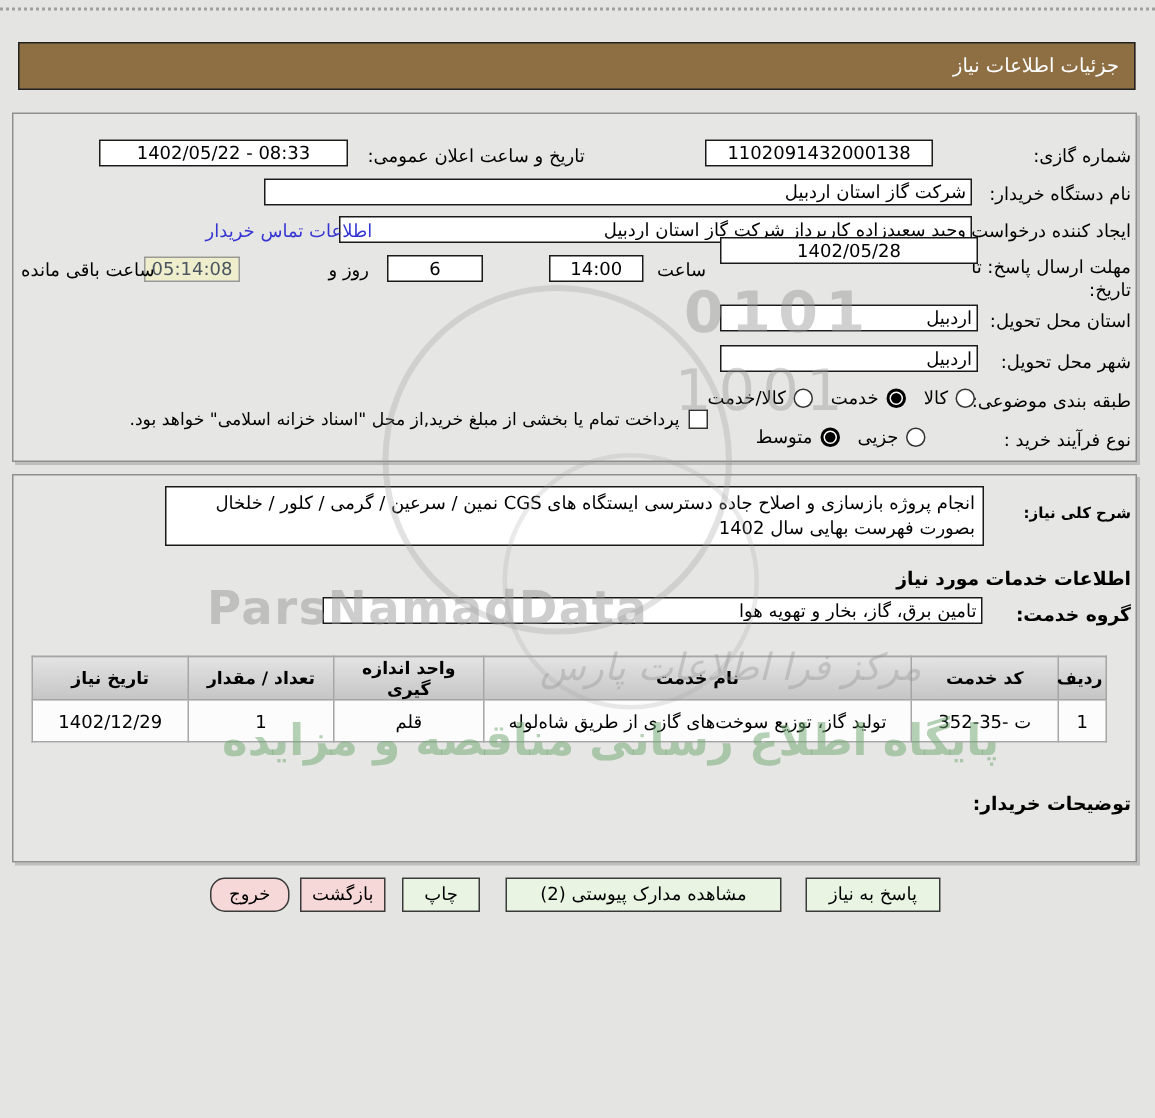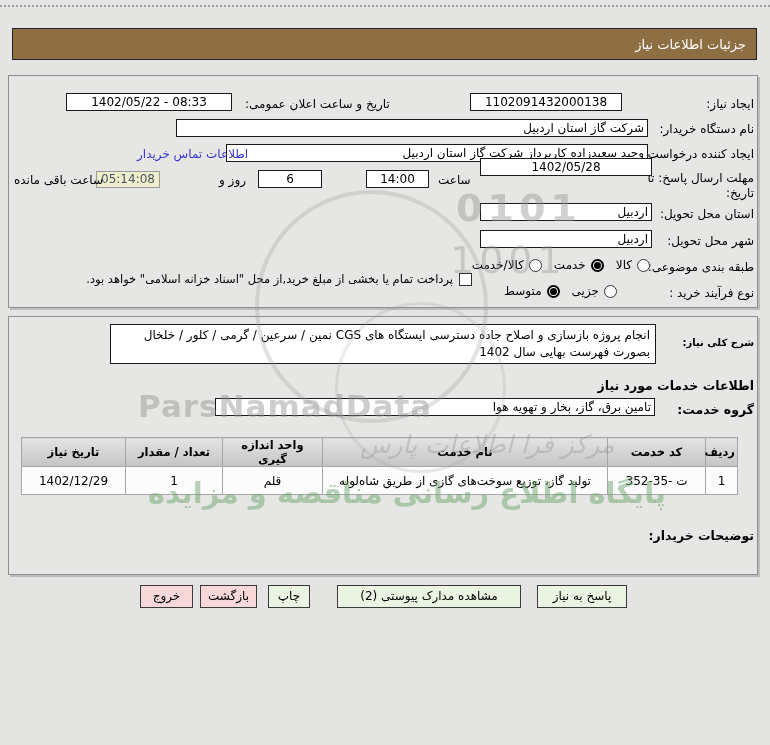--- a/index.html
+++ b/index.html
@@ -48,21 +48,21 @@
 <body>
 
 <div id="page">
 
   <div class="abs dotline"></div>
 
   <div class="abs titlebar">جزئیات اطلاعات نیاز</div>
 
   <div class="abs groupbox sec1"></div>
 
-  <div class="abs content lbl" style="right:16px;top:97px;">ایجاد نیاز:</div>
+  <div class="abs content lbl" style="right:16px;top:97px;">شماره گازی:</div>
   <input class="fld ctr ltr content" style="left: 470px; top: 93px; width: 152px;" readonly="" value="1102091432000138">
 
   <div class="abs content lbl" style="left:245px;top:97px;">تاریخ و ساعت اعلان عمومی:</div>
   <input class="fld ctr ltr content" style="left: 66px; top: 93px; width: 166px;" readonly="" value="1402/05/22 - 08:33">
 
   <div class="abs content lbl" style="right:16px;top:122px;">نام دستگاه خریدار:</div>
   <input class="fld content" style="left: 176px; top: 119px; width: 472px; text-align: right;" readonly="" value="شرکت گاز استان اردبیل">
 
   <div class="abs content lbl" style="right:16px;top:147px;">ایجاد کننده درخواست:</div>
   <input class="fld content" style="left: 226px; top: 144px; width: 422px; text-align: right;" readonly="" value="وحید سعیدزاده کارپرداز شرکت گاز استان اردبیل">
@@ -153,23 +153,23 @@
         <td>1</td>
         <td class="ltr">1402/12/29</td>
       </tr>
     </tbody>
   </table>
 
   <div class="abs content blbl" style="right:16px;top:528px;font-size:12.5px;">توضیحات خریدار:</div>
 
   <div class="btn green content" style="left:537px;width:90px;">پاسخ به نیاز</div>
   <div class="btn green content" style="left:337px;width:184px;">مشاهده مدارک پیوستی (2)</div>
-  <div class="btn green content" style="left:268px;width:42px;">چاپ</div>
+  <div class="btn green content" style="left:268px;width:52px;">چاپ</div>
   <div class="btn pink content" style="left:200px;width:57px;">بازگشت</div>
-  <div class="btn pink content" style="left:140px;width:53px;">خروج</div>
+  <div class="btn pink content" style="left:140px;width:53px;border-radius:10px;">خروج</div>
 
   <div class="wm wm-circle" style="left:255px;top:190px;width:225px;height:225px;border:4px solid rgba(160,160,160,0.30);"></div>
   <div class="wm wm-circle" style="left:335px;top:302px;width:165px;height:165px;border:3px solid rgba(160,160,160,0.22);"></div>
   <div class="wm ltr" style="left:440px;top:186px;font-size:38px;font-weight:bold;letter-spacing:5px;color:rgba(150,150,150,0.45);margin-left:16px;">0101</div>
   <div class="wm ltr" style="left:450px;top:238px;font-size:38px;font-weight:normal;letter-spacing:5px;color:rgba(150,150,150,0.40);">1001</div>
   <div class="wm ltr" style="left:138px;top:388px;font-size:31px;font-weight:bold;letter-spacing:1px;color:rgba(145,145,145,0.45);">ParsNamadData</div>
   <div class="wm" style="left:360px;top:430px;font-size:25px;font-style:italic;color:rgba(140,140,140,0.35);">مرکز فرا اطلاعات پارس</div>
   <div class="wm" style="left:148px;top:476px;font-size:29px;font-weight:bold;color:rgba(110,165,110,0.50);">پایگاه اطلاع رسانی مناقصه و مزایده</div>
 
 </div>

